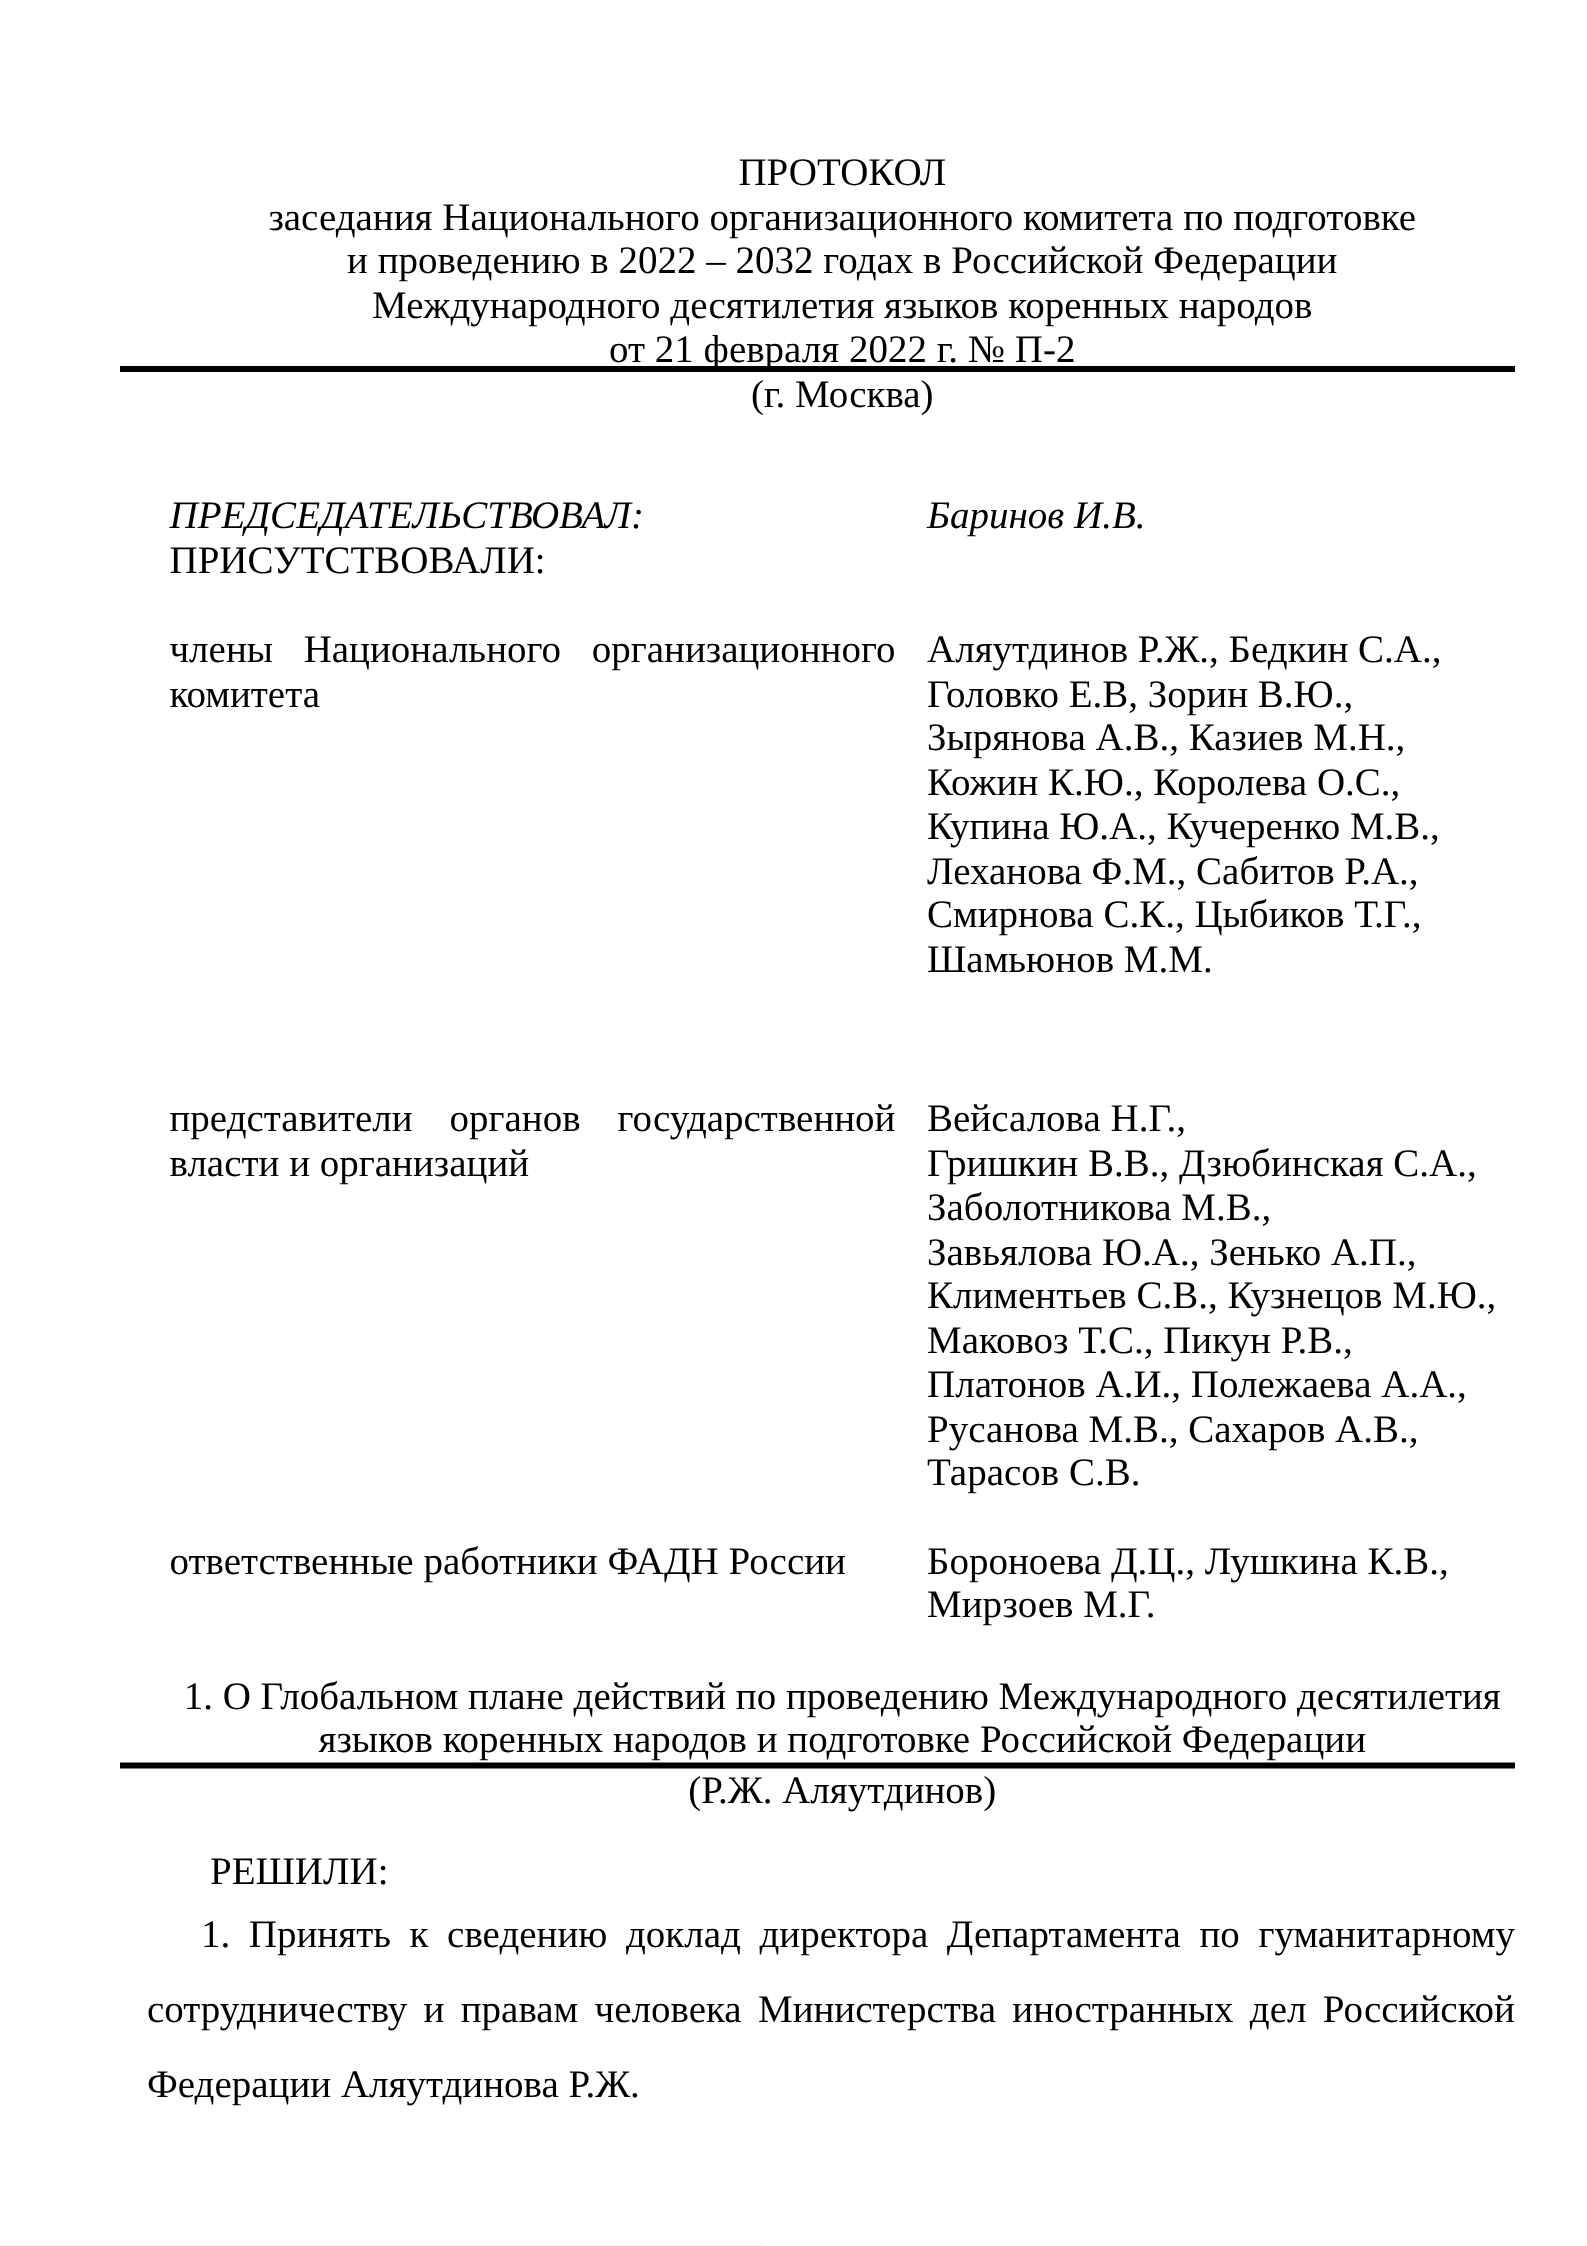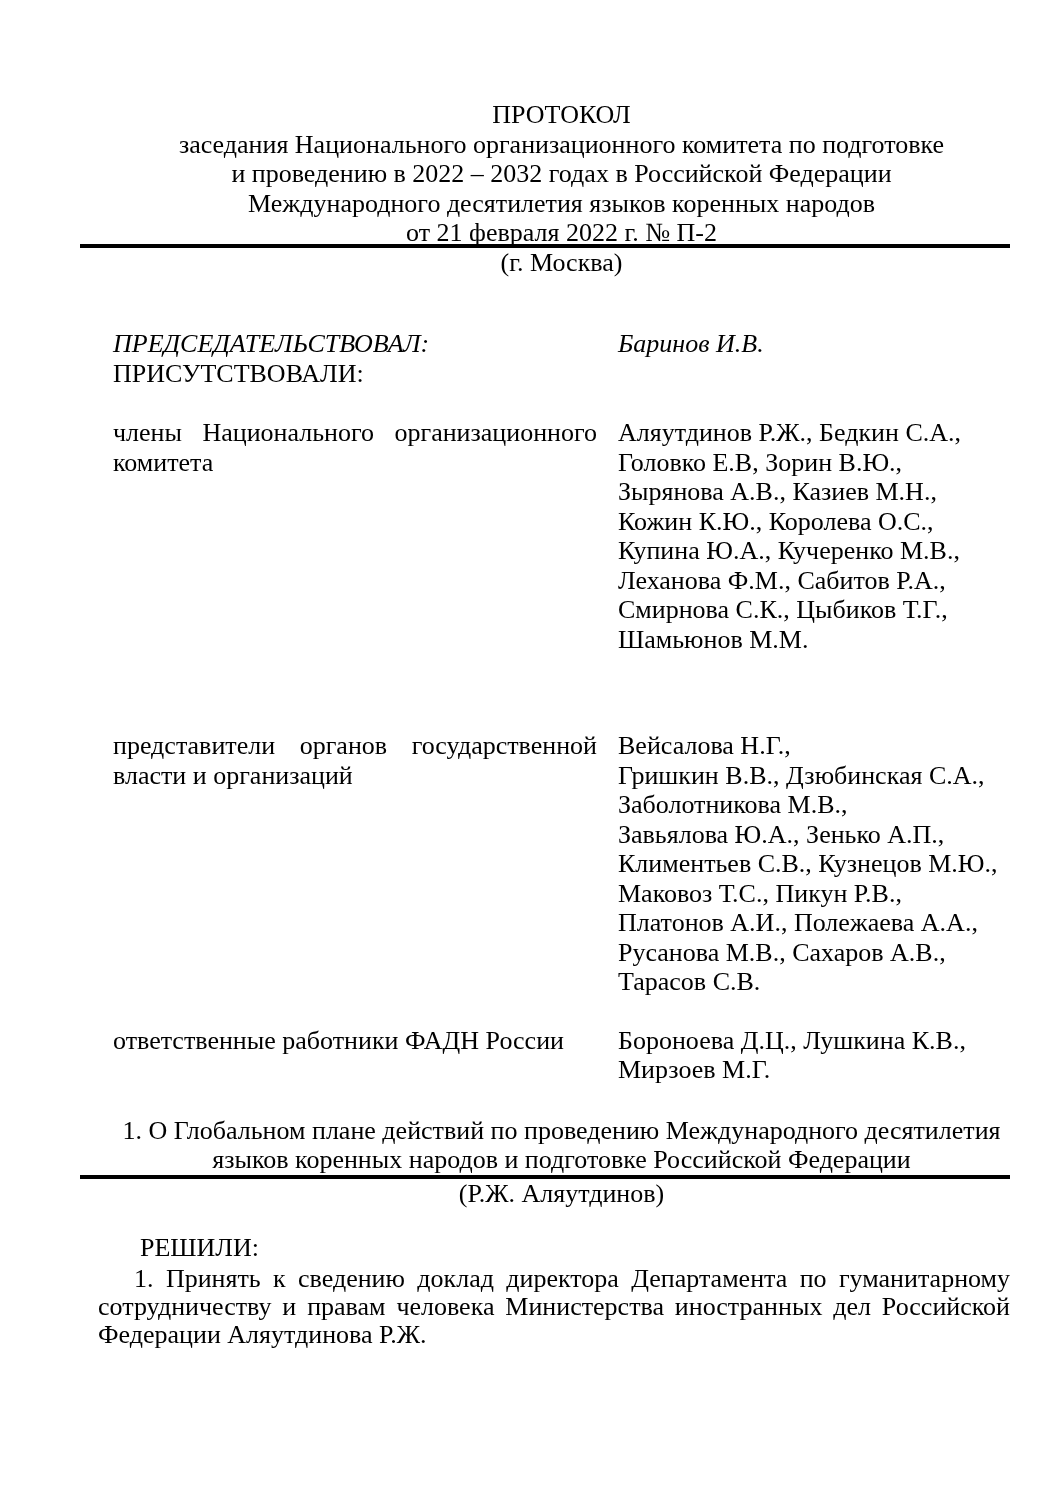--- a/index.html
+++ b/index.html
@@ -50,21 +50,21 @@
   .agenda-heading { margin-top: 31px; }
   .resolution {
     margin-left: -15px;
     margin-top: 25px;
   }
   .resolution-label { text-indent: 42px; margin-top: 16px; }
   .resolution-item {
     margin: 2px 0 0 0;
     text-align: justify;
     text-indent: 36px;
-    line-height: 28px;
+    line-height: 50px;
   }
 </style>
 </head>
 <body>
 
 <div class="page">
 
   <div class="center">
     <div>ПРОТОКОЛ</div>
     <div>заседания Национального организационного комитета по подготовке</div>

